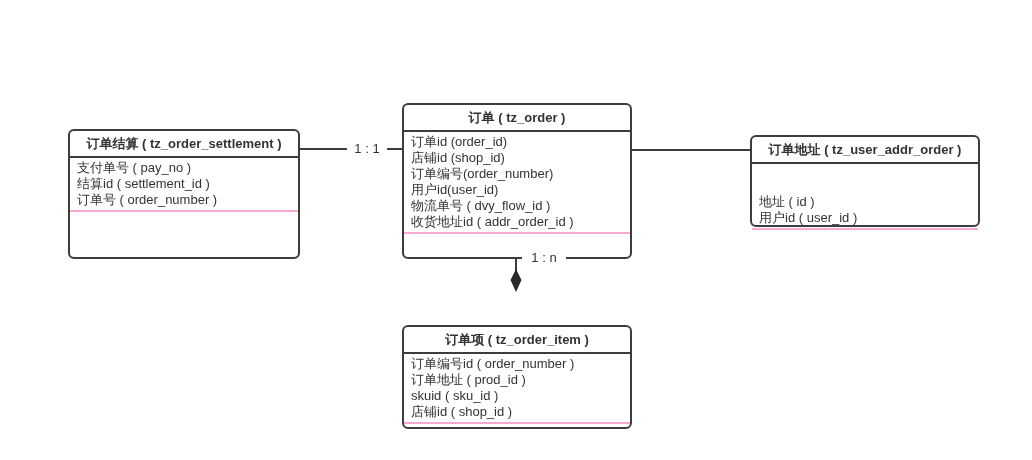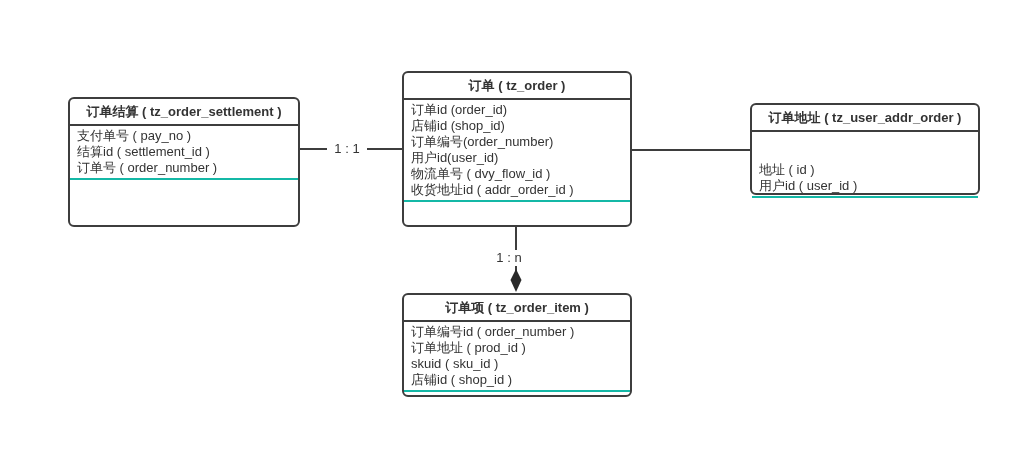--- a/index.html
+++ b/index.html
@@ -23,32 +23,33 @@
   }
   .entity {
     position: absolute;
     box-sizing: border-box;
     background: #ffffff;
     border: 2px solid #3d3d3d;
     border-radius: 6px;
     display: flex;
     flex-direction: column;
     color: #333333;
+    margin-top: 32px;
   }
   .ent-title {
     font-size: 13px;
     font-weight: bold;
     text-align: center;
     padding: 4px 6px 3px 6px;
     border-bottom: 2px solid #3d3d3d;
     white-space: nowrap;
   }
   .ent-fields {
     padding: 2px 6px 2px 7px;
-    border-bottom: 2px solid #14b8a6;
+    border-bottom: 2px solid #f9a8d4;
   }
   .ent-field {
     font-size: 13px;
     line-height: 16px;
     white-space: nowrap;
   }
   .ent-empty {
     flex: 1;
   }
   #ent-settlement { left: 68px;  top: 97px;  width: 232px; height: 130px; }
@@ -56,23 +57,24 @@
   #ent-addr       { left: 750px; top: 103px; width: 230px; height: 92px; gap: 28px;  }
   #ent-item       { left: 402px; top: 293px; width: 230px; height: 104px; }
   .conn-label {
     position: absolute;
     font-size: 13px;
     color: #333333;
     background: #ffffff;
     text-align: center;
     line-height: 16px;
     padding: 0 3px;
+    margin-left: 20px;
   }
   #lbl-1to1 { left: 327px; top: 141px; width: 34px; }
-  #lbl-1ton { left: 487px; top: 250px; width: 38px; }
+  #lbl-1ton { left: 502px; top: 250px; width: 38px; }
 </style>
 </head>
 <body>
 
 <div id="canvas">
 
   <svg id="connectors" width="1032" height="460">
     <line x1="300" y1="149" x2="402" y2="149" stroke="#3d3d3d" stroke-width="2"></line>
     <line x1="632" y1="150" x2="750" y2="150" stroke="#3d3d3d" stroke-width="2"></line>
     <line x1="516" y1="227" x2="516" y2="290" stroke="#3d3d3d" stroke-width="2"></line>

